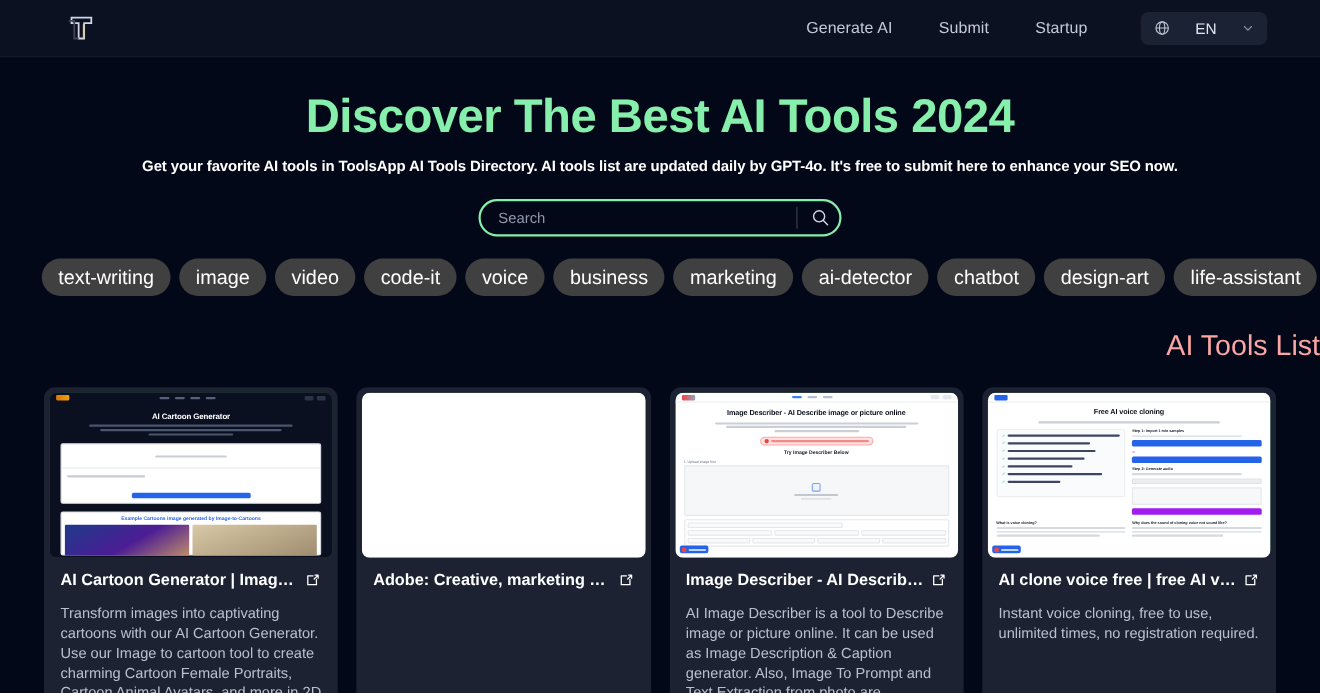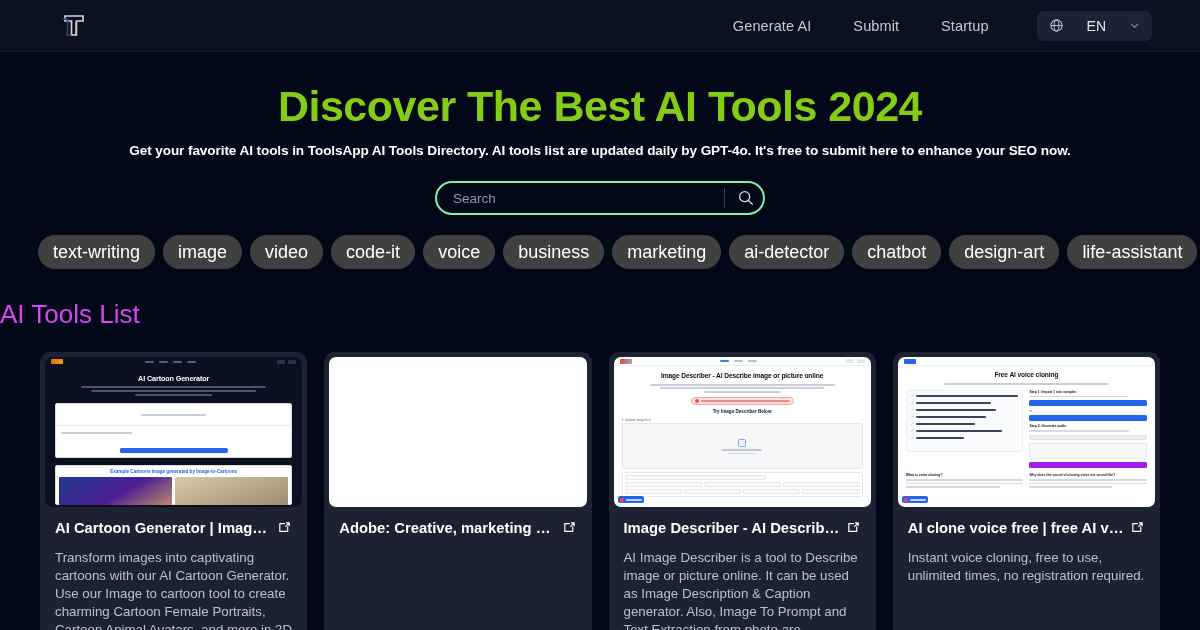--- a/index.html
+++ b/index.html
@@ -44,21 +44,21 @@
     margin-left: 6px;
   }
   .lang-btn .lang-label { color: #e2e6ee; font-size: 14px; }
   .chev { opacity: .65; }
 
   
   .hero { padding-top: 30px; text-align: center; }
   .hero h1 {
     font-size: 43px;
     font-weight: bold;
-    color: #84cc16;
+    color: #86efac;
     letter-spacing: -0.5px;
     line-height: 1.15;
   }
   .hero p {
     margin-top: 12px;
     font-size: 13.6px;
     font-weight: bold;
     color: #ffffff;
     letter-spacing: -0.1px;
   }
@@ -102,22 +102,22 @@
     color: #ffffff;
     font-size: 18px;
     border-radius: 999px;
     padding: 8px 15px;
     white-space: nowrap;
     line-height: 1;
   }
 
   
   .section-title {
-    text-align: left;
-    color: #d946ef;
+    text-align: right;
+    color: #fca5a5;
     font-size: 26px;
     margin-top: 30px;
     font-weight: normal;
   }
 
   
   .grid {
     margin-top: 22px;
     padding: 0 40px;
     display: grid;

